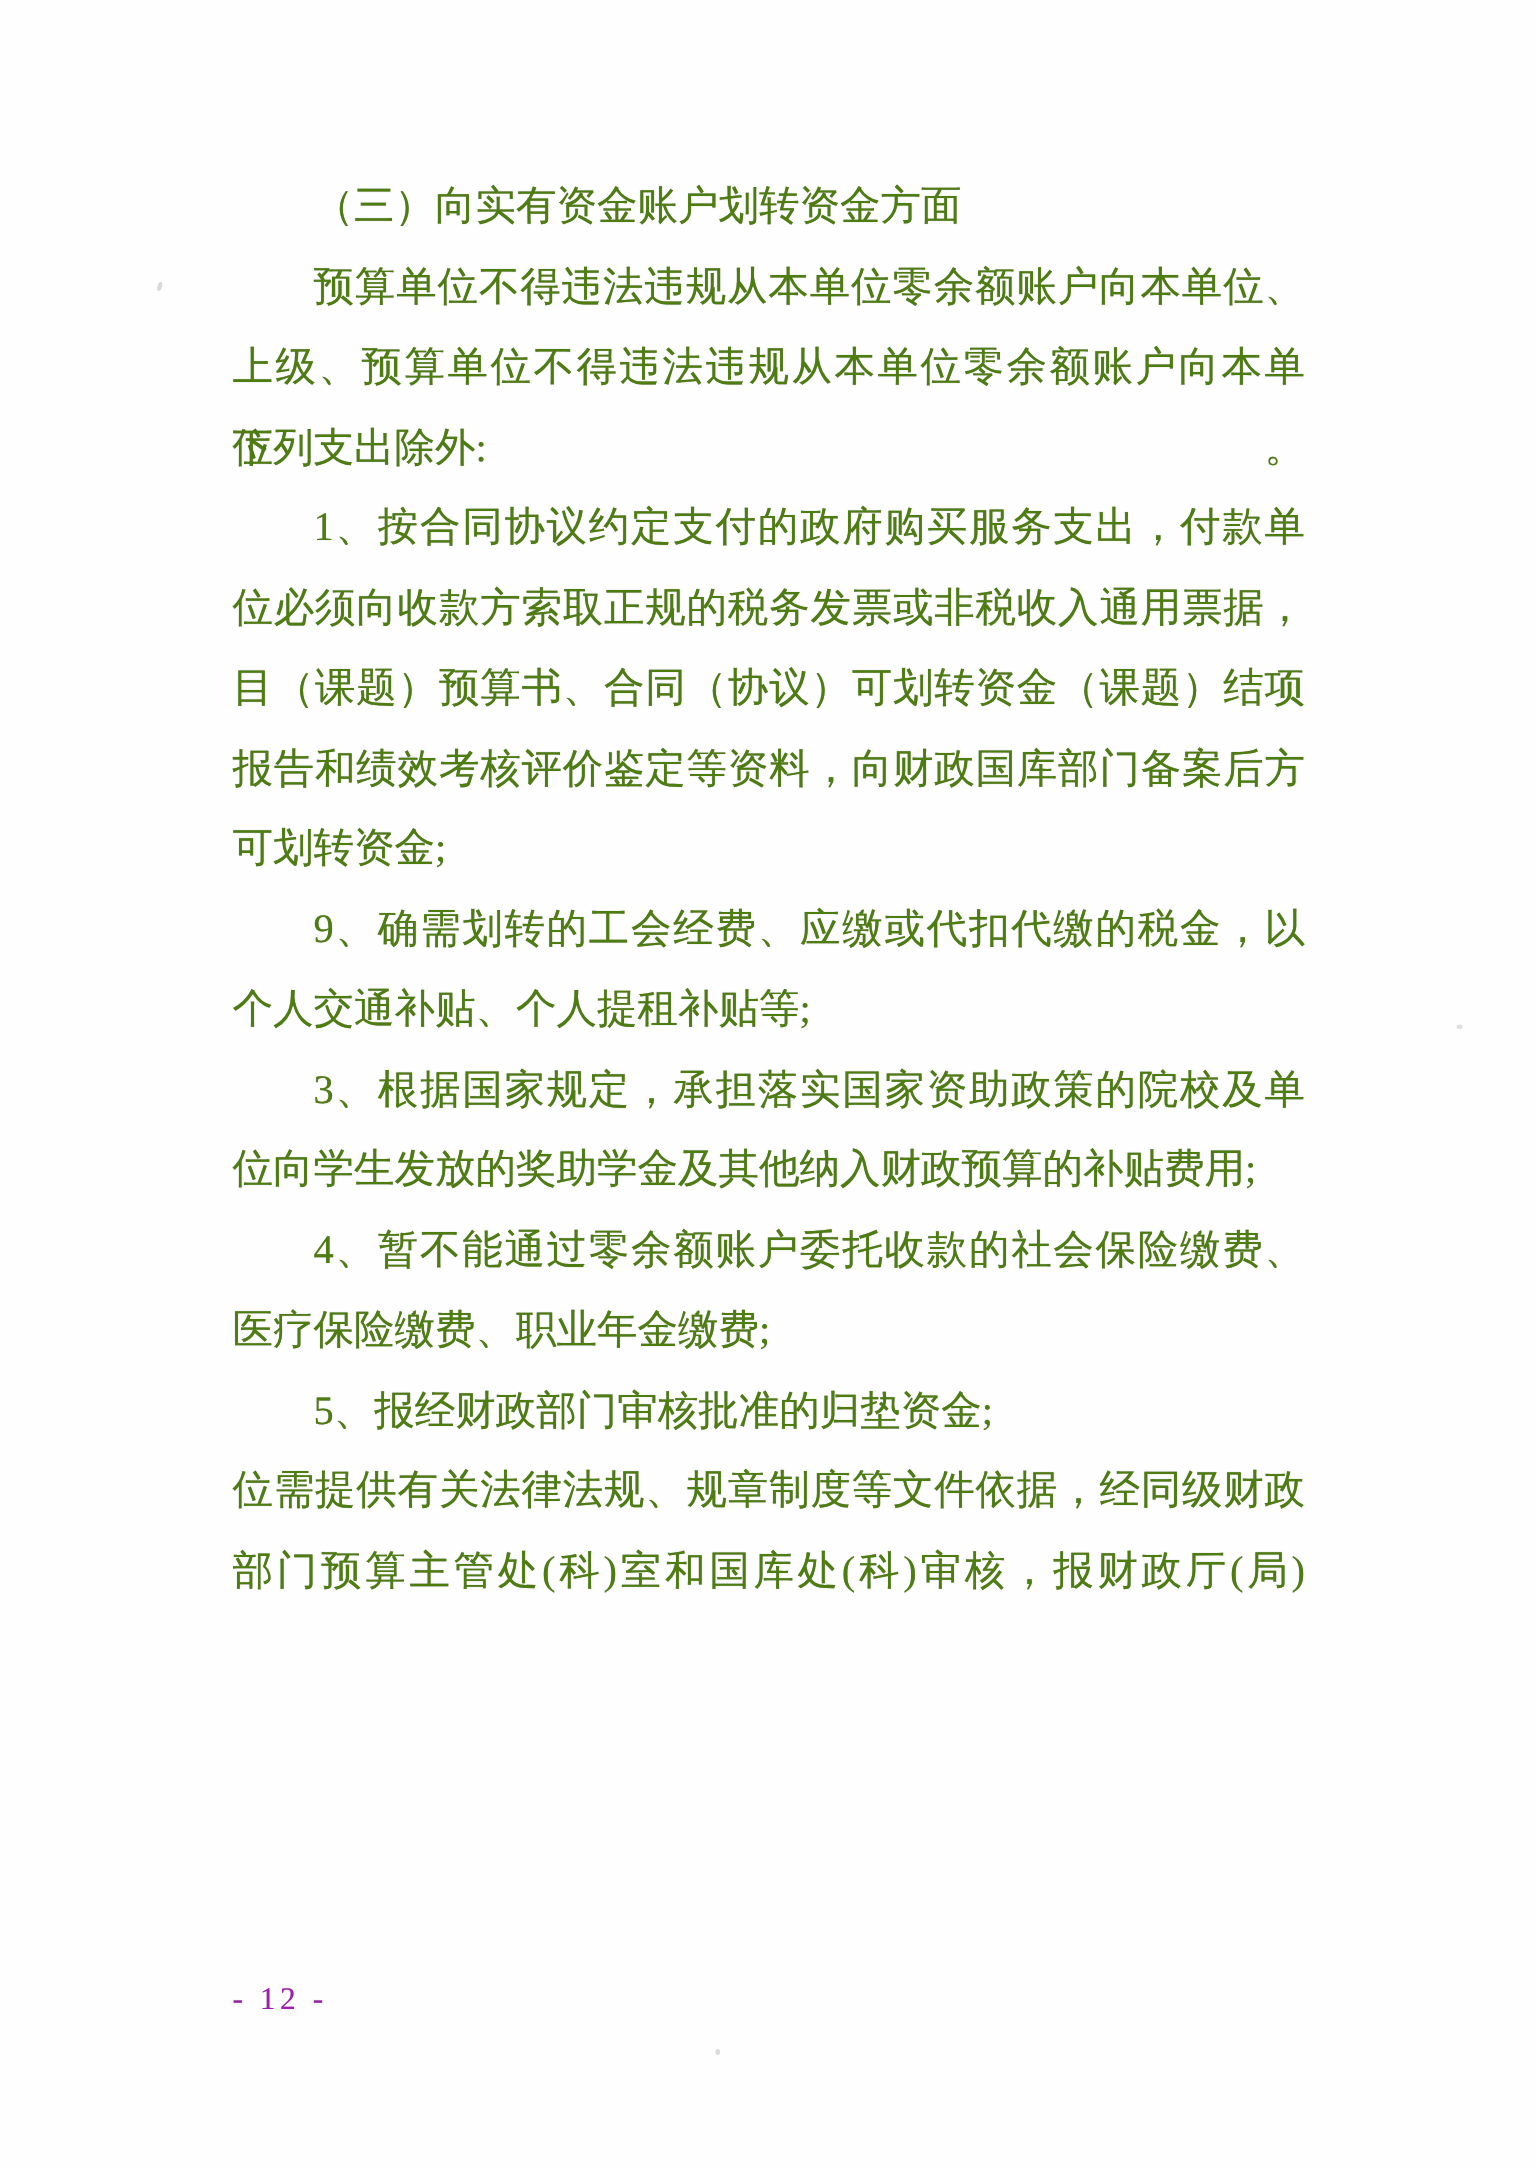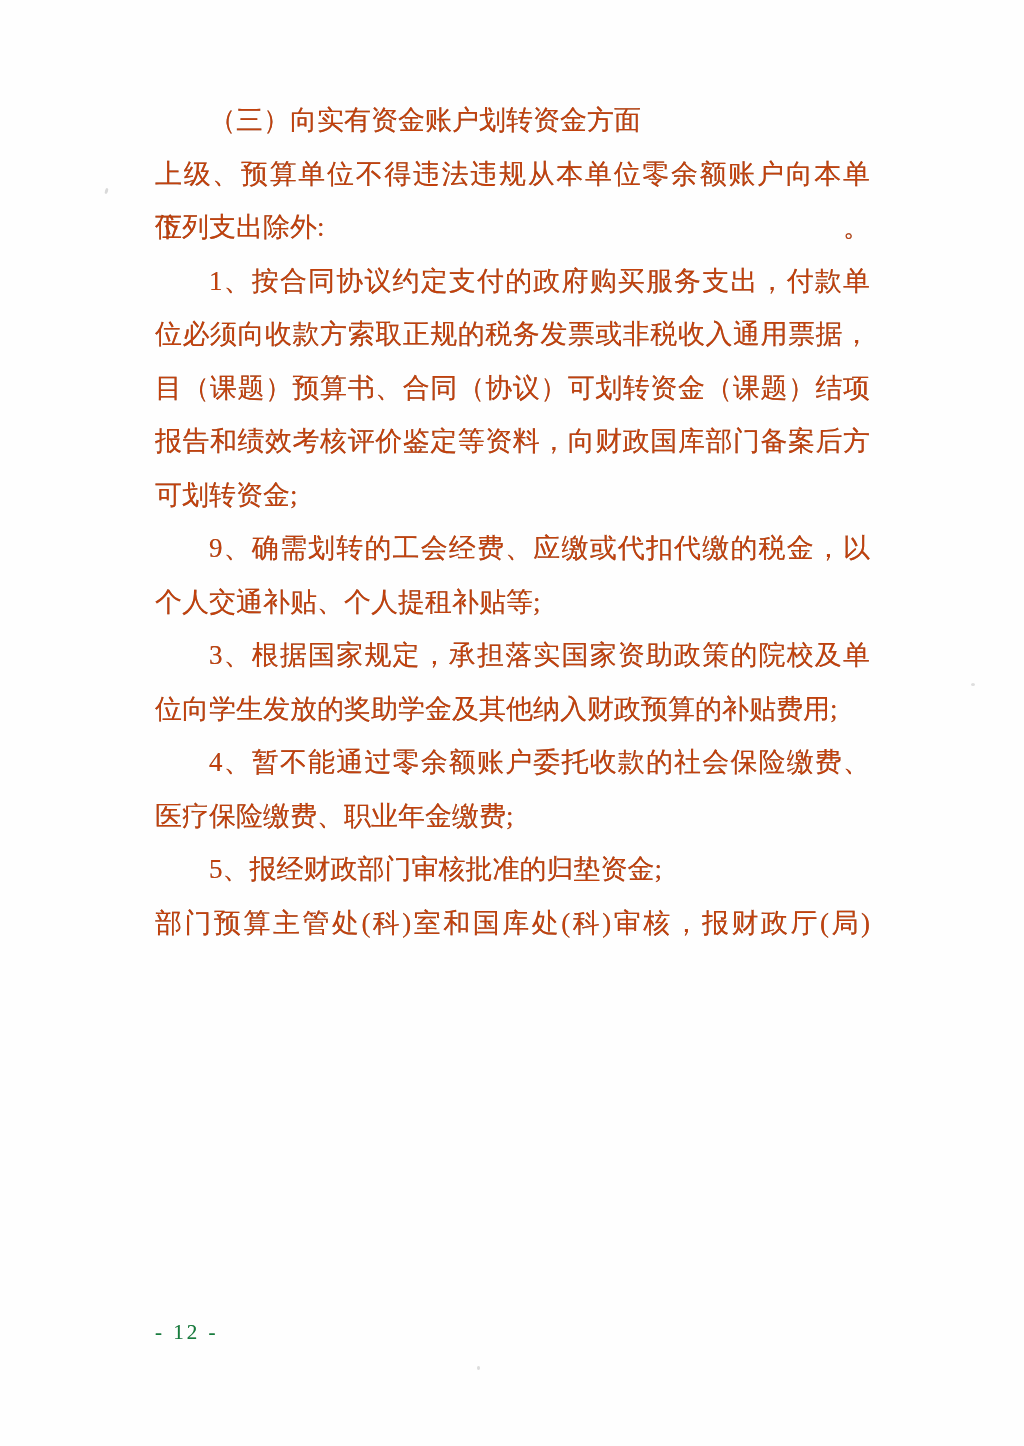--- a/index.html
+++ b/index.html
@@ -11,23 +11,23 @@
     position: relative;
     width: 1024px;
     height: 1446px;
     background: #fefefe;
     overflow: hidden;
     font-family: "Liberation Serif", serif;
   }
   .text-block {
     position: absolute;
     left: 155px;
-    top: 94px;
+    top: 111px;
     width: 715px;
-    color: #c2410c;
+    color: #4d7c0f;
     font-size: 27px;
     line-height: 53.5px;
     text-shadow: 0 0 0.6px rgba(45,45,45,0.55);
   }
   .line {
     width: 100%;
     height: 53.5px;
     text-align: left;
   }
   .line.indent {
@@ -38,21 +38,21 @@
     text-align-last: justify;
     text-justify: inter-character;
   }
   .line.tight {
     letter-spacing: -0.6px;
   }
   .page-number {
     position: absolute;
     left: 155px;
     top: 1320px;
-    color: #15803d;
+    color: #a21caf;
     font-size: 21px;
     letter-spacing: 3px;
     text-shadow: 0 0 0.5px rgba(45,45,45,0.5);
   }
   .speck {
     position: absolute;
     background: #b9b9b9;
     border-radius: 50%;
   }
   .speck.s1 { left: 105px; top: 188px; width: 3px; height: 6px; transform: rotate(18deg); opacity: .55; }
@@ -60,34 +60,36 @@
   .speck.s3 { left: 477px; top: 1366px; width: 3px; height: 4px; opacity: .5; }
 </style>
 </head>
 <body>
 
 <div class="page">
 
   <div class="text-block">
     <div>
         <div class="line indent">（三）向实有资金账户划转资金方面</div>
+        <div class="line indent just">预算单位不得违法违规从本单位零余额账户向本单位、</div>
         <div class="line just">上级、预算单位不得违法违规从本单位零余额账户向本单位。</div>
         <div class="line">下列支出除外:</div>
         <div class="line indent just">1、按合同协议约定支付的政府购买服务支出，付款单</div>
         <div class="line just">位必须向收款方索取正规的税务发票或非税收入通用票据，</div>
         <div class="line just">目（课题）预算书、合同（协议）可划转资金（课题）结项</div>
         <div class="line just">报告和绩效考核评价鉴定等资料，向财政国库部门备案后方</div>
         <div class="line">可划转资金;</div>
         <div class="line indent just">9、确需划转的工会经费、应缴或代扣代缴的税金，以</div>
         <div class="line">个人交通补贴、个人提租补贴等;</div>
         <div class="line indent just">3、根据国家规定，承担落实国家资助政策的院校及单</div>
         <div class="line">位向学生发放的奖助学金及其他纳入财政预算的补贴费用;</div>
         <div class="line indent just">4、暂不能通过零余额账户委托收款的社会保险缴费、</div>
         <div class="line">医疗保险缴费、职业年金缴费;</div>
         <div class="line indent">5、报经财政部门审核批准的归垫资金;</div>
+        <div class="line just">位需提供有关法律法规、规章制度等文件依据，经同级财政</div>
         <div class="line just">部门预算主管处(科)室和国库处(科)审核，报财政厅(局)</div>
       </div>
   </div>
 
   <div class="page-number">- 12 -</div>
 
   <div class="speck s1"></div>
   <div class="speck s2"></div>
   <div class="speck s3"></div>
 

